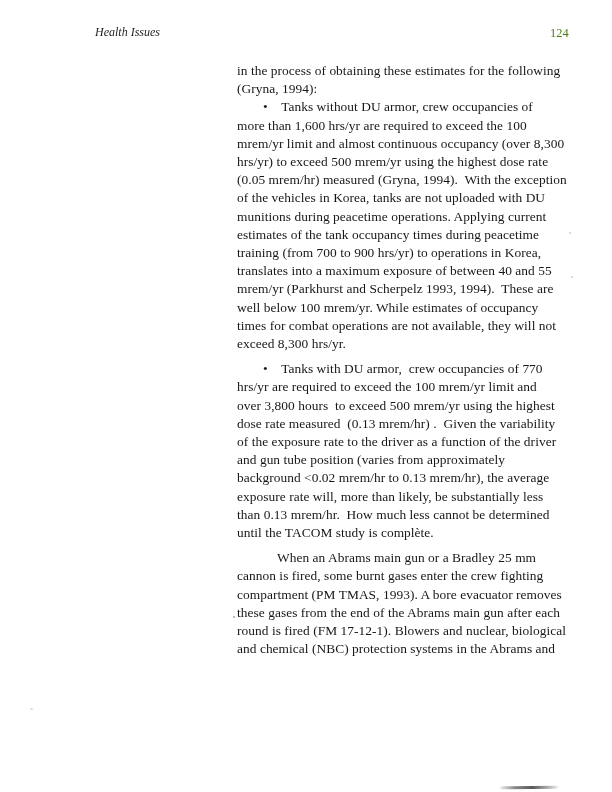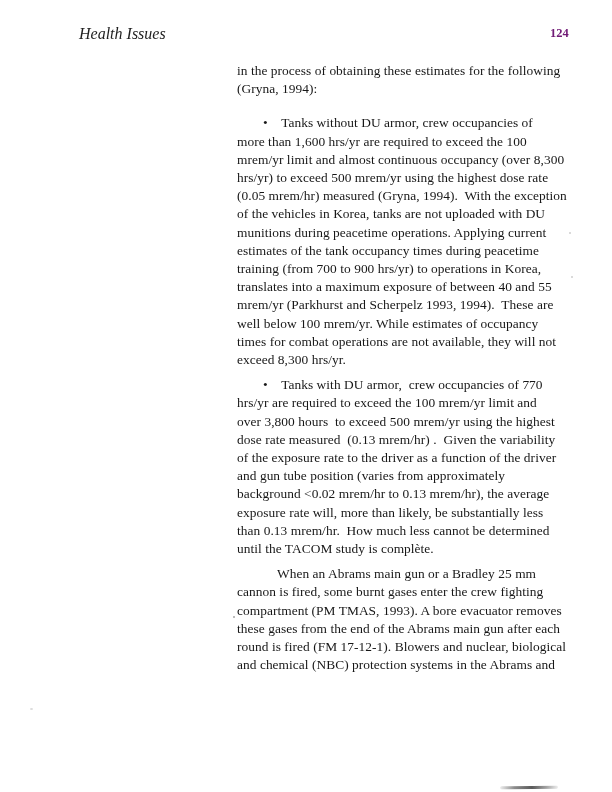--- a/index.html
+++ b/index.html
@@ -11,50 +11,48 @@
     position: relative;
     width: 612px;
     height: 792px;
     background: #ffffff;
     overflow: hidden;
     font-family: "Liberation Serif", serif;
     color: #1a1a1a;
   }
   .running-head-left {
     position: absolute;
-    left: 79px;
+    left: 95px;
     top: 25px;
     font-style: italic;
-    font-size: 16px;
+    font-size: 12px;
     color: #1f1f1f;
   }
   .page-number {
     position: absolute;
     left: 550px;
     top: 26px;
     font-size: 12.5px;
-    color: #701a75;
-    font-weight: bold;
+    color: #4d7c0f;
   }
   .text-column {
     position: absolute;
     left: 237px;
     top: 62px;
     width: 362px;
     font-size: 13.4px;
     line-height: 18.2px;
     letter-spacing: 0.05px;
     color: #171717;
   }
   .para {
     white-space: pre;
     margin: 0;
   }
   .intro-para {
-    margin-bottom: 16px;
   }
   .bullet-para {
     text-indent: 26px;
     margin-bottom: 7px;
   }
   .section-heading {
     font-style: italic;
     margin-top: 0;
     margin-bottom: 16px;
     white-space: pre;

